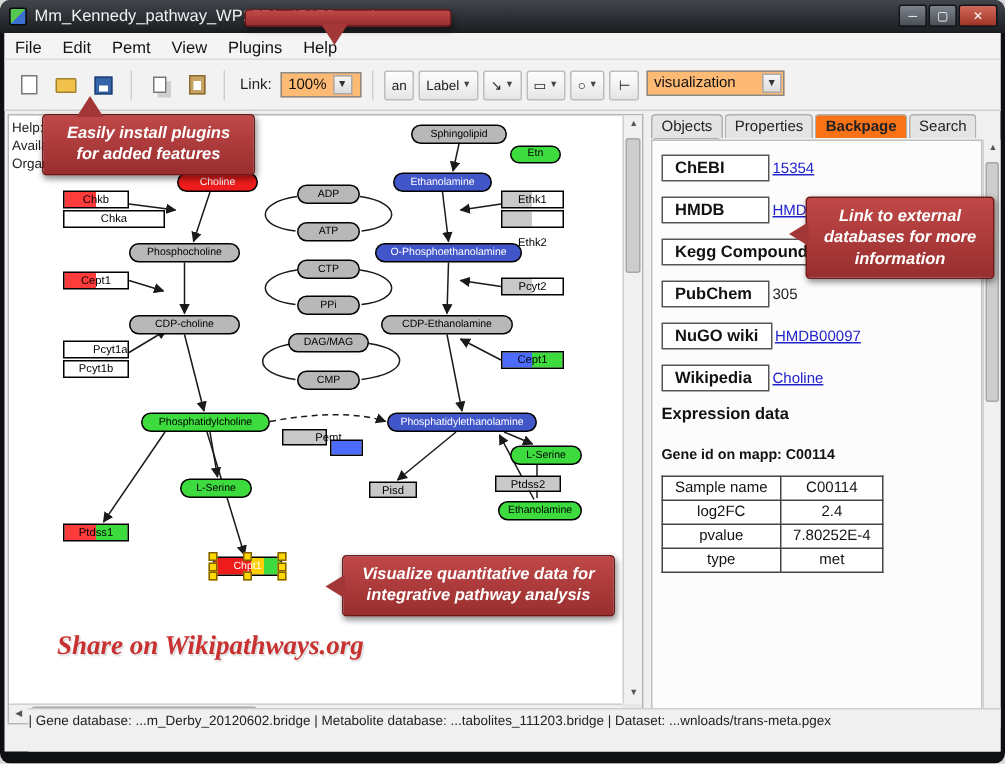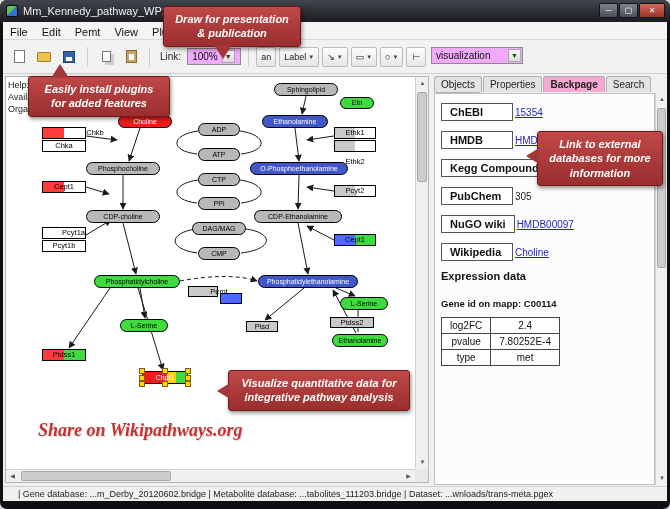--- a/index.html
+++ b/index.html
@@ -23,21 +23,21 @@
   .tb-btn{width:22px;height:22px;display:flex;align-items:center;justify-content:center;border-radius:2px;flex:0 0 auto;}
   .icon-new{width:11px;height:13px;background:#fff;border:1px solid #777;}
   .icon-open{width:14px;height:10px;background:#f0c14b;border:1px solid #a3812a;border-radius:1px;}
   .icon-save{width:12px;height:12px;background:#3565a8;border:1px solid #1d3f73;position:relative;}
   .icon-save::after{content:"";position:absolute;left:2px;top:5px;right:2px;bottom:1px;background:#fff;}
   .icon-copy{width:9px;height:11px;background:#fff;border:1px solid #777;box-shadow:3px 3px 0 0 #cfcfcf;}
   .icon-paste{width:11px;height:13px;background:#c8a464;border:1px solid #8a6a30;position:relative;}
   .icon-paste::after{content:"";position:absolute;left:2px;top:3px;right:2px;bottom:2px;background:#fff;}
   .tb-sep{width:1px;height:20px;background:#cfcfcf;margin:0 4px;flex:0 0 auto;}
   .tb-label{font-size:10px;color:#222;margin:0 3px;flex:0 0 auto;}
-  .combo{height:17px;background:#f0abfc;border:1px solid #8a8a8a;display:flex;align-items:center;font-size:10px;
+  .combo{height:17px;background:#fdba74;border:1px solid #8a8a8a;display:flex;align-items:center;font-size:10px;
     padding-left:4px;flex:0 0 auto;color:#111;}
   .combo .combo-arrow{width:13px;height:13px;background:linear-gradient(#f6f6f6,#dcdcdc);border:1px solid #aaa;
     font-size:7px;line-height:12px;text-align:center;margin-left:4px;margin-right:1px;color:#333;}
   .tb-tool{height:20px;min-width:20px;border:1px solid #bdbdbd;background:linear-gradient(#fdfdfd,#e6e6e6);
     font-size:9px;display:flex;align-items:center;justify-content:center;gap:2px;padding:0 4px;border-radius:2px;color:#222;flex:0 0 auto;}
   .tb-tool .dd{font-size:6px;color:#444;}
   .vis-combo{position:absolute;left:428px;top:7px;width:92px;}
   
   .main{position:absolute;left:0;right:0;top:52px;bottom:16px;}
   .canvas{position:absolute;left:2px;top:2px;width:424px;bottom:2px;background:#fff;border:1px solid #b5b5b5;}
@@ -58,35 +58,35 @@
   .hscroll{position:absolute;left:0;right:13px;bottom:0;height:13px;background:#f0f0f0;border-top:1px solid #d0d0d0;}
   .scroll-arrow{position:absolute;width:13px;height:13px;font-size:6px;color:#555;text-align:center;line-height:13px;}
   .v-thumb{position:absolute;left:1px;right:1px;top:15px;height:90px;background:#cdcdcd;border:1px solid #a8a8a8;border-radius:2px;}
   .h-thumb{position:absolute;top:1px;bottom:1px;left:15px;width:150px;background:#cdcdcd;border:1px solid #a8a8a8;border-radius:2px;}
   .scroll-corner{position:absolute;right:0;bottom:0;width:13px;height:13px;background:#e8e8e8;}
   
   .rightpanel{position:absolute;left:430px;top:0;right:0;bottom:0;}
   .tabs{position:absolute;left:1px;top:2px;right:0;height:17px;font-size:10px;}
   .tab{display:inline-block;padding:2px 6px;border:1px solid #b0b0b0;border-bottom:none;background:#e4e4e4;
     border-radius:3px 3px 0 0;margin-right:1px;color:#222;}
-  .tab.selected{background:#f9a8d4;position:relative;top:0px;font-weight:bold;}
+  .tab.selected{background:#f97316;position:relative;top:0px;font-weight:bold;}
   .panel-body{position:absolute;left:1px;top:19px;right:12px;bottom:0;background:#fcfcfc;border:1px solid #c0c0c0;
     overflow:hidden;padding:8px 6px;}
   .bp-section{margin-bottom:9px;}
   .bp-header{display:inline-block;border:1px solid #555;background:#fff;font-weight:bold;font-size:11px;
     padding:2px 8px;min-width:72px;color:#111;}
   .bp-link{margin:5px 0 0 2px;font-size:10px;color:#2222cc;text-decoration:underline;cursor:pointer;display:inline-block;}
   .bp-plain{margin:5px 0 0 2px;font-size:10px;color:#222;display:inline-block;}
   .expr-title{font-weight:bold;font-size:11px;color:#111;margin:4px 0 0 0;}
   .gene-id-line{font-weight:bold;font-size:9.5px;color:#111;margin:16px 0 0 0;}
   table.expr{border-collapse:collapse;margin-top:8px;}
   table.expr td{border:1px solid #444;font-size:10px;padding:2px 8px;text-align:center;background:#fff;color:#111;}
   
-  .statusbar{position:absolute;left:0;right:0;bottom:0;height:15px;background:#f0f0f0;border-top:1px solid #cfcfcf;
-    font-size:9px;line-height:15px;padding-left:15px;color:#222;white-space:nowrap;overflow:hidden;}
+  .statusbar{position:absolute;left:16px;right:0;bottom:0;height:29px;background:#f0f0f0;border-top:1px solid #cfcfcf;
+    font-size:9px;line-height:15px;padding-left:0;color:#222;white-space:nowrap;overflow:hidden;}
   
   .callout{position:absolute;z-index:60;background:linear-gradient(#c04848,#992e2e);border:1px solid #6e1a1a;
     border-radius:3px;box-shadow:1px 2px 4px rgba(0,0,0,.45);color:#fff;font-weight:bold;font-style:italic;
     font-size:11px;text-align:center;padding:5px 8px;line-height:1.3;}
   .arr{position:absolute;width:0;height:0;}
   .arr-down{border-left:9px solid transparent;border-right:9px solid transparent;border-top:14px solid #a33636;}
   .arr-up{border-left:9px solid transparent;border-right:9px solid transparent;border-bottom:14px solid #a33636;}
   .arr-left{border-top:8px solid transparent;border-bottom:8px solid transparent;border-right:13px solid #a33636;}
   .share-text{position:absolute;z-index:60;font-family:"Liberation Serif",serif;font-style:italic;font-weight:bold;
     font-size:18px;color:#c93030;text-shadow:1px 1px 1px rgba(0,0,0,0.15);}
@@ -212,23 +212,23 @@
               <div class="pnode met-red" style="left: 112px; top: 38px; width: 54px; height: 13px;">
                 <span class="lbl" style="line-height: 11px;">Choline</span>
               </div>
               <div class="pnode met-gray" style="left: 192px; top: 46px; width: 42px; height: 13px;">
                 <span class="lbl" style="line-height: 11px;">ADP</span>
               </div>
               <div class="pnode met-blue" style="left: 256px; top: 38px; width: 66px; height: 13px;">
                 <span class="lbl" style="line-height: 11px;">Ethanolamine</span>
               </div>
               <div class="pnode gene" style="left: 36px; top: 50px; width: 44px; height: 12px; background: linear-gradient(to right, rgb(255, 59, 59) 0px, rgb(255, 59, 59) 50%, rgb(255, 255, 255) 50%, rgb(255, 255, 255) 100%);">
-                <span class="lbl" style="line-height: 10px; margin-left: 31px;">Chkb</span>
-              </div>
-              <div class="pnode gene" style="left: 36px; top: 63px; width: 44px; height: 12px; background: linear-gradient(to right, rgb(255, 255, 255) 0px, rgb(255, 255, 255) 50%, rgb(255, 255, 255) 50%, rgb(255, 255, 255) 100%);">
+                <span class="lbl" style="line-height: 10px;">Chkb</span>
+              </div>
+              <div class="pnode gene" style="left: 36px; top: 63px; width: 68px; height: 12px; background: linear-gradient(to right, rgb(255, 255, 255) 0px, rgb(255, 255, 255) 50%, rgb(255, 255, 255) 50%, rgb(255, 255, 255) 100%);">
                 <span class="lbl" style="line-height: 10px;">Chka</span>
               </div>
               <div class="pnode gene" style="left: 328px; top: 50px; width: 42px; height: 12px; background: linear-gradient(to right, rgb(201, 201, 201) 0px, rgb(201, 201, 201) 50%, rgb(255, 255, 255) 50%, rgb(255, 255, 255) 100%);">
                 <span class="lbl" style="line-height: 10px;">Ethk1</span>
               </div>
               <div class="pnode gene" style="left: 328px; top: 63px; width: 42px; height: 12px; background: linear-gradient(to right, rgb(201, 201, 201) 0px, rgb(201, 201, 201) 50%, rgb(255, 255, 255) 50%, rgb(255, 255, 255) 100%);">
                 <span class="lbl" style="line-height: 10px; margin-top: 16px;">Ethk2</span>
               </div>
               <div class="pnode met-gray" style="left: 192px; top: 71px; width: 42px; height: 13px;">
                 <span class="lbl" style="line-height: 11px;">ATP</span>
@@ -344,20 +344,24 @@
               <div class="bp-section"><div class="bp-header">Kegg Compound</div><div class="bp-link">C00114</div></div>
               <div class="bp-section"><div class="bp-header">PubChem</div><div class="bp-plain">305</div></div>
               <div class="bp-section"><div class="bp-header">NuGO wiki</div><div class="bp-link">HMDB00097</div></div>
               <div class="bp-section"><div class="bp-header">Wikipedia</div><div class="bp-link">Choline</div></div>
             </div>
           <div class="expr-title">Expression data</div>
           <div class="gene-id-line">Gene id on mapp: C00114</div>
           <table class="expr">
               <tbody id="expr-table">
                 <tr>
+                  <td>Sample name</td>
+                  <td>C00114</td>
+                </tr>
+                <tr>
                   <td>log2FC</td>
                   <td>2.4</td>
                 </tr>
                 <tr>
                   <td>pvalue</td>
                   <td>7.80252E-4</td>
                 </tr>
                 <tr>
                   <td>type</td>
                   <td>met</td>
@@ -370,21 +374,20 @@
           <div class="v-thumb" style="height:160px"></div>
           <div class="scroll-arrow" style="bottom:0;width:12px">▼</div>
         </div>
       </div>
     </div>
 
     <div class="statusbar">| Gene database: ...m_Derby_20120602.bridge  | Metabolite database: ...tabolites_111203.bridge  | Dataset: ...wnloads/trans-meta.pgex</div>
   </div>
 
   <div class="callout" style="left:163px;top:6px;width:138px;">
-    <span>Draw for presentation &amp; publication</span>
     <div class="arr arr-down" style="left:50px;bottom:-13px;"></div>
   </div>
 
   <div class="callout" style="left:537px;top:131px;width:126px;">
     <span>Link to external databases for more information</span>
     <div class="arr arr-left" style="left:-12px;top:16px;"></div>
   </div>
 
   <div class="callout" style="left:28px;top:76px;width:142px;">
     <span>Easily install plugins for added features</span>

